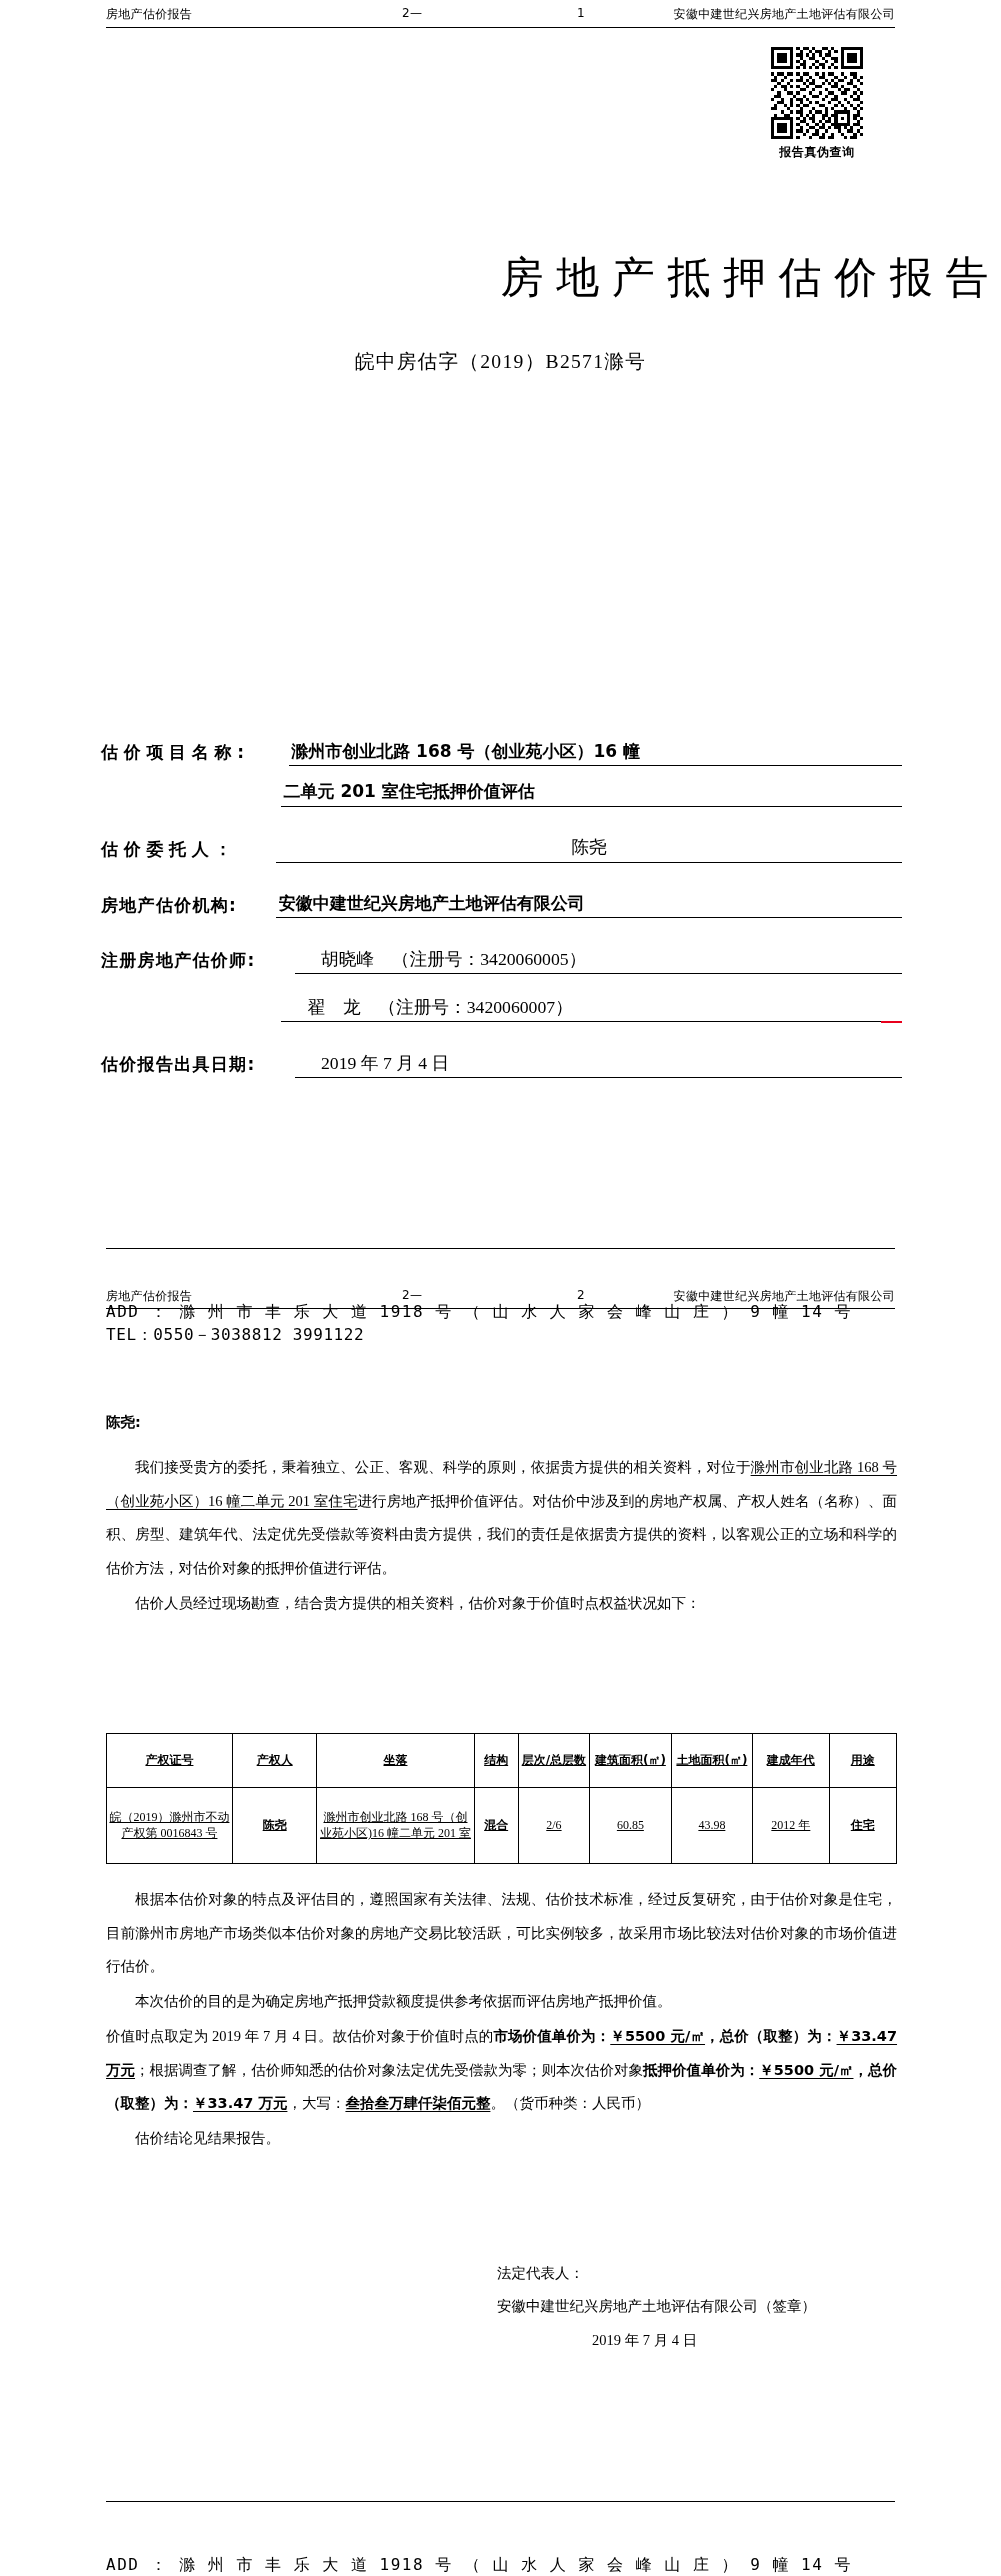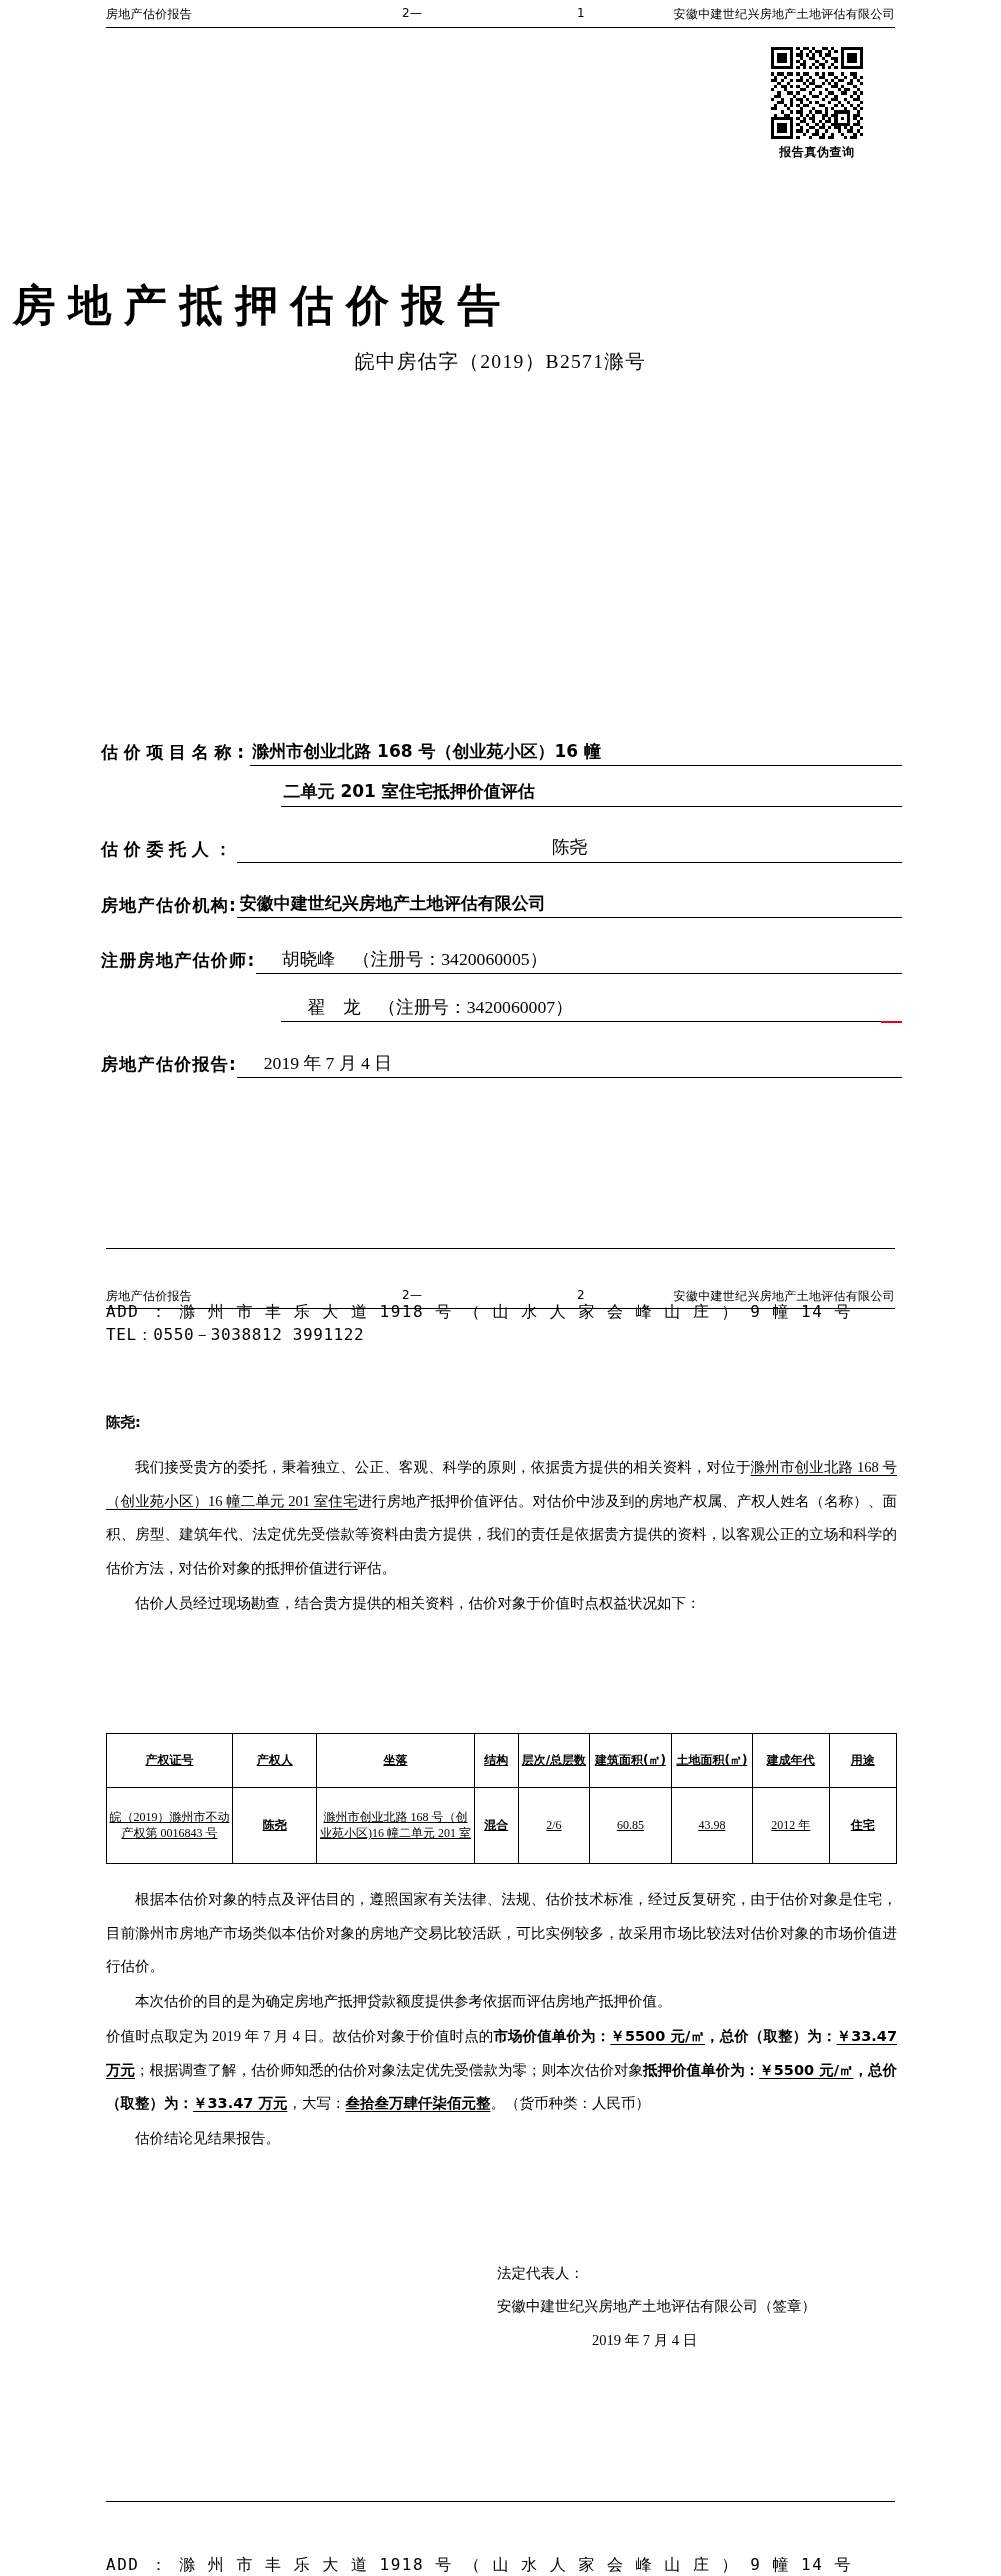--- a/index.html
+++ b/index.html
@@ -74,27 +74,26 @@
     font-size: 12px;
     letter-spacing: 0.6px;
   }
 
   
   .cover-title {
     position: absolute;
     left: 0;
     top: 249px;
     width: 1001px;
-    text-align: left;
-    font-family: "DejaVu Sans", "Liberation Sans", sans-serif;
-    font-weight: bold;
+    text-align: right;
+    font-family: "DejaVu Sans", "Liberation Sans", sans-serif;
+    font-weight: normal;
     font-size: 43px;
     letter-spacing: 12.6px;
     text-indent: 12.6px;
-    margin-top: 28px;
   }
   .cover-subtitle {
     position: absolute;
     left: 0;
     top: 348px;
     width: 1001px;
     text-align: center;
     font-size: 19.6px;
     letter-spacing: 1.3px;
   }
@@ -105,20 +104,21 @@
     left: 101px;
     top: 734px;
     width: 801px;
   }
   .form-row {
     display: flex;
     align-items: flex-end;
     font-size: 17.7px;
     margin-bottom: 8.8px;
     min-height: 32px;
+    gap: 39px;
   }
   .fl {
     font-family: "DejaVu Sans", "Liberation Sans", sans-serif;
     font-weight: bold;
     font-size: 17px;
     white-space: nowrap;
     padding-bottom: 1.9px;
   }
   .fl.spread { letter-spacing: 5.7px; }
   .fl.spread2 { letter-spacing: 1.3px; }
@@ -556,21 +556,21 @@
       <span class="fl spread2">注册房地产估价师:</span>
       <span class="fv serif indent-left">胡晓峰　（注册号：3420060005）</span>
     </div>
     <div class="form-row continuation">
       <span class="fv serif indent-left red-tail">翟　龙　（注册号：3420060007）</span>
     </div>
 
     <div class="spacer-sm"></div>
 
     <div class="form-row">
-      <span class="fl spread2">房地产估价报告:</span>
+      <span class="fl spread2">估价报告出具日期:</span>
       <span class="fv serif indent-left">2019 年 7 月 4 日</span>
     </div>
   </div>
 
   <div class="addr-rule" style="top:1248px;"></div>
   <div class="addr" style="top:1254px;">
     <div class="l1">ADD ： 滁 州 市 丰 乐 大 道 1918 号 （ 山 水 人 家 会 峰 山 庄 ） 9 幢 14 号</div>
     <div class="l2">TEL：0550－3038812 3991122</div>
   </div>
 

